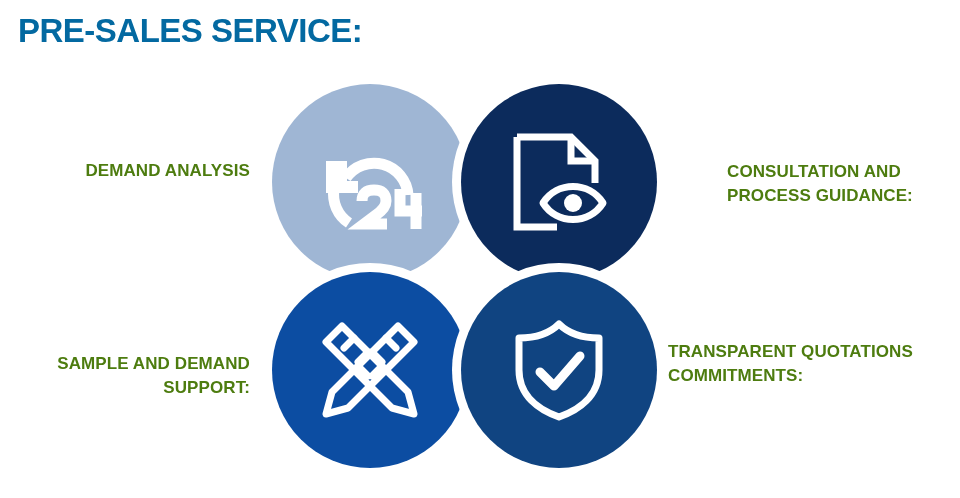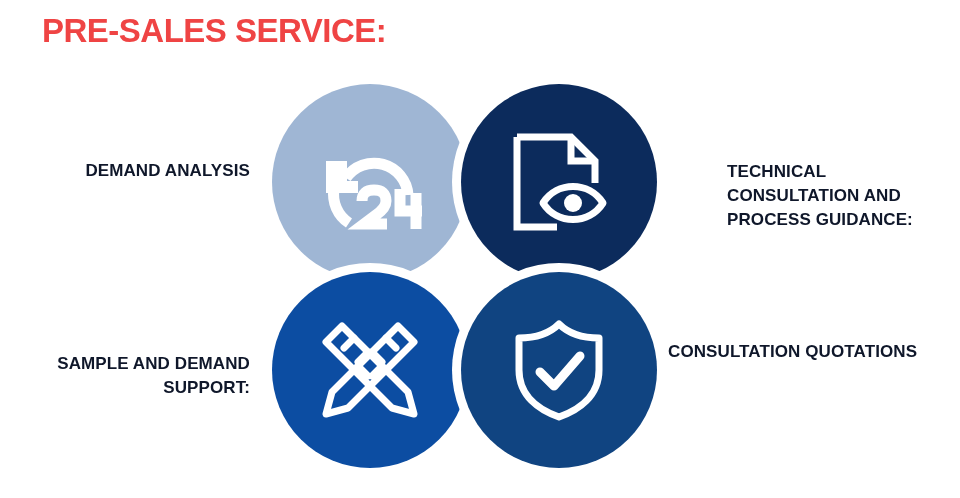--- a/index.html
+++ b/index.html
@@ -15,24 +15,23 @@
     position: relative;
   }
 
   
   #page-title {
     position: absolute;
     left: 18px;
     top: 12px;
     font-size: 33px;
     font-weight: bold;
-    color: #ef4444;
+    color: #0369a1;
     letter-spacing: -0.5px;
     white-space: nowrap;
-    margin-left: 24px;
   }
 
   
   #circle-cluster {
     position: absolute;
     left: 272px;
     top: 84px;
     width: 416px;
     height: 400px;
   }
@@ -54,21 +53,21 @@
   #circle-bottom-left { left: 0px;   top: 188px; z-index: 3; }
   #circle-bottom-right{ left: 189px; top: 188px; z-index: 4; }
 
   .circle svg { display: block; }
 
   
   .side-label {
     position: absolute;
     font-size: 17px;
     font-weight: bold;
-    color: #0f172a;
+    color: #4d7c0f;
     line-height: 1.42;
     letter-spacing: 0.1px;
   }
   .side-label.left  { text-align: right; }
   .side-label.right { text-align: left;  }
 
   #label-demand      { left: 10px;  top: 159px; width: 240px; }
   #label-sample      { left: 10px;  top: 352px; width: 240px; }
   #label-technical   { left: 727px; top: 160px; width: 225px; }
   #label-transparent { left: 668px; top: 340px; width: 290px; }
@@ -142,25 +141,25 @@
     </span>
   </div>
 
 </div>
 
 <div class="side-label left" id="label-demand">
   <div>DEMAND ANALYSIS</div>
 </div>
 
 <div class="side-label right" id="label-technical">
-  <div>TECHNICAL</div>
   <div>CONSULTATION AND</div>
   <div>PROCESS GUIDANCE:</div>
 </div>
 
 <div class="side-label left" id="label-sample">
   <div>SAMPLE AND DEMAND</div>
   <div>SUPPORT:</div>
 </div>
 
 <div class="side-label right" id="label-transparent">
-  <div>CONSULTATION QUOTATIONS</div>
+  <div>TRANSPARENT QUOTATIONS</div>
+  <div>COMMITMENTS:</div>
 </div>
 
 </body></html>

